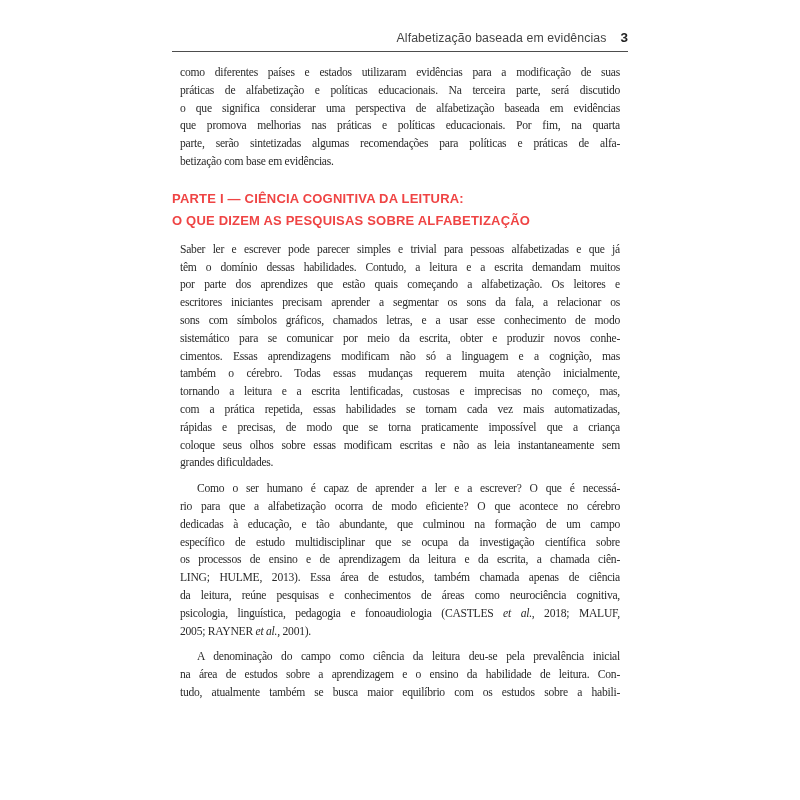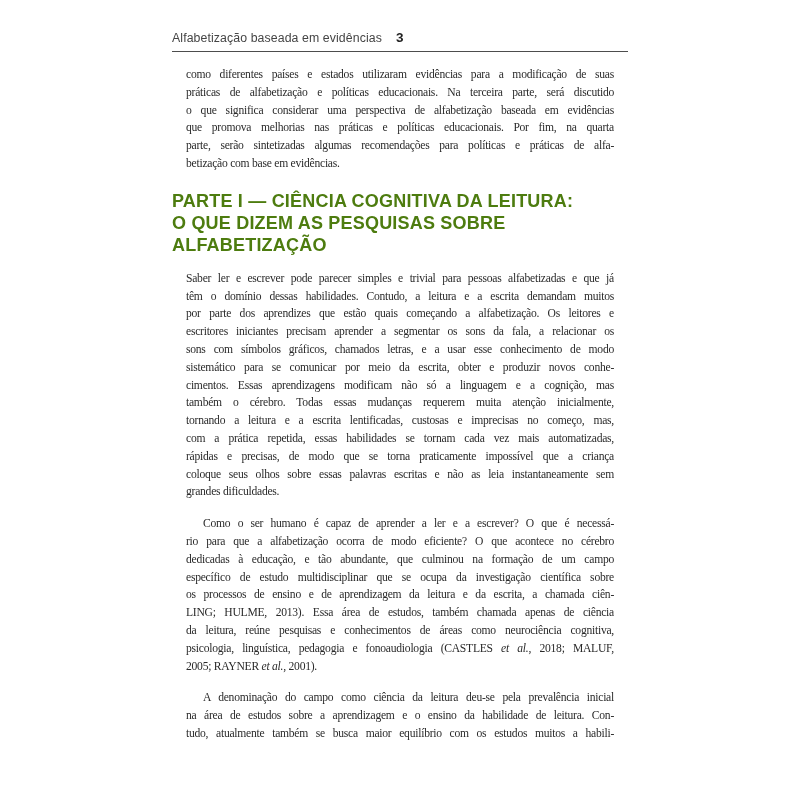--- a/index.html
+++ b/index.html
@@ -10,21 +10,21 @@
     overflow:hidden;
     font-family:"Liberation Serif","DejaVu Serif",serif;
   }
   .column{
     position:absolute;
     left:172px;top:30px;
     width:456px;
   }
   .header{
     display:flex;
-    justify-content:flex-start;
+    justify-content:flex-end;
     align-items:baseline;
     border-bottom:1.5px solid #4d4d4d;
     padding-bottom:6px;
     font-family:"Liberation Sans","DejaVu Sans",sans-serif;
   }
   .running-title{
     font-size:12.3px;
     color:#454545;
     letter-spacing:0.1px;
   }
@@ -34,37 +34,37 @@
     color:#222222;
     margin-left:14px;
   }
   .body-text{
     margin-top:12px;
     font-size:11.6px;
     letter-spacing:-0.25px;
     color:#2a2a2a;
     line-height:17.8px;
   }
-  .para{margin:14px;}
+  .para{margin:8px;}
   .line{
     height:17.8px;
     overflow:hidden;
     text-align:justify;
     text-align-last:justify;
   }
   .line.lastline{text-align-last:left;}
   .line.indent{text-indent:17px;}
   .part-heading{
     margin:17px 0 9px 0;
     font-family:"Liberation Sans","DejaVu Sans",sans-serif;
     font-weight:700;
-    font-size:18px;
+    font-size:13px;
     line-height:22px;
     letter-spacing:0.2px;
-    color:#4d7c0f;
+    color:#ef4444;
   }
 </style>
 </head>
 <body>
 
 <div class="page">
   <div class="column">
 
     <div class="header">
       <span class="running-title">Alfabetização baseada em evidências</span>
@@ -94,36 +94,36 @@
             <div class="line">têm o domínio dessas habilidades. Contudo, a leitura e a escrita demandam muitos</div>
             <div class="line">por parte dos aprendizes que estão quais começando a alfabetização. Os leitores e</div>
             <div class="line">escritores iniciantes precisam aprender a segmentar os sons da fala, a relacionar os</div>
             <div class="line">sons com símbolos gráficos, chamados letras, e a usar esse conhecimento de modo</div>
             <div class="line">sistemático para se comunicar por meio da escrita, obter e produzir novos conhe-</div>
             <div class="line">cimentos. Essas aprendizagens modificam não só a linguagem e a cognição, mas</div>
             <div class="line">também o cérebro. Todas essas mudanças requerem muita atenção inicialmente,</div>
             <div class="line">tornando a leitura e a escrita lentificadas, custosas e imprecisas no começo, mas,</div>
             <div class="line">com a prática repetida, essas habilidades se tornam cada vez mais automatizadas,</div>
             <div class="line">rápidas e precisas, de modo que se torna praticamente impossível que a criança</div>
-            <div class="line">coloque seus olhos sobre essas palavras escritas e não as leia instantaneamente sem</div>
+            <div class="line">coloque seus olhos sobre essas modificam escritas e não as leia instantaneamente sem</div>
             <div class="line lastline">grandes dificuldades.</div>
           </div>
           <div class="para">
             <div class="line indent">Como o ser humano é capaz de aprender a ler e a escrever? O que é necessá-</div>
             <div class="line">rio para que a alfabetização ocorra de modo eficiente? O que acontece no cérebro</div>
             <div class="line">dedicadas à educação, e tão abundante, que culminou na formação de um campo</div>
             <div class="line">específico de estudo multidisciplinar que se ocupa da investigação científica sobre</div>
             <div class="line">os processos de ensino e de aprendizagem da leitura e da escrita, a chamada ciên-</div>
             <div class="line">LING; HULME, 2013). Essa área de estudos, também chamada apenas de ciência</div>
             <div class="line">da leitura, reúne pesquisas e conhecimentos de áreas como neurociência cognitiva,</div>
             <div class="line">psicologia, linguística, pedagogia e fonoaudiologia (CASTLES <i>et al.</i>, 2018; MALUF,</div>
             <div class="line lastline">2005; RAYNER <i>et al.</i>, 2001).</div>
           </div>
           <div class="para">
             <div class="line indent">A denominação do campo como ciência da leitura deu-se pela prevalência inicial</div>
             <div class="line">na área de estudos sobre a aprendizagem e o ensino da habilidade de leitura. Con-</div>
-            <div class="line">tudo, atualmente também se busca maior equilíbrio com os estudos muitos a habili-</div>
+            <div class="line">tudo, atualmente também se busca maior equilíbrio com os estudos sobre a habili-</div>
           </div>
         </div>
     </div>
 
   </div>
 </div>
 
 </body></html>

